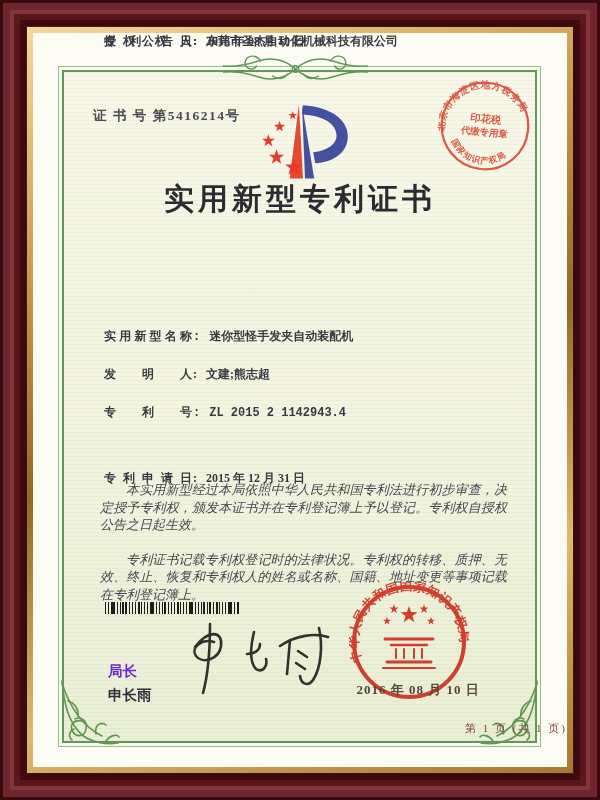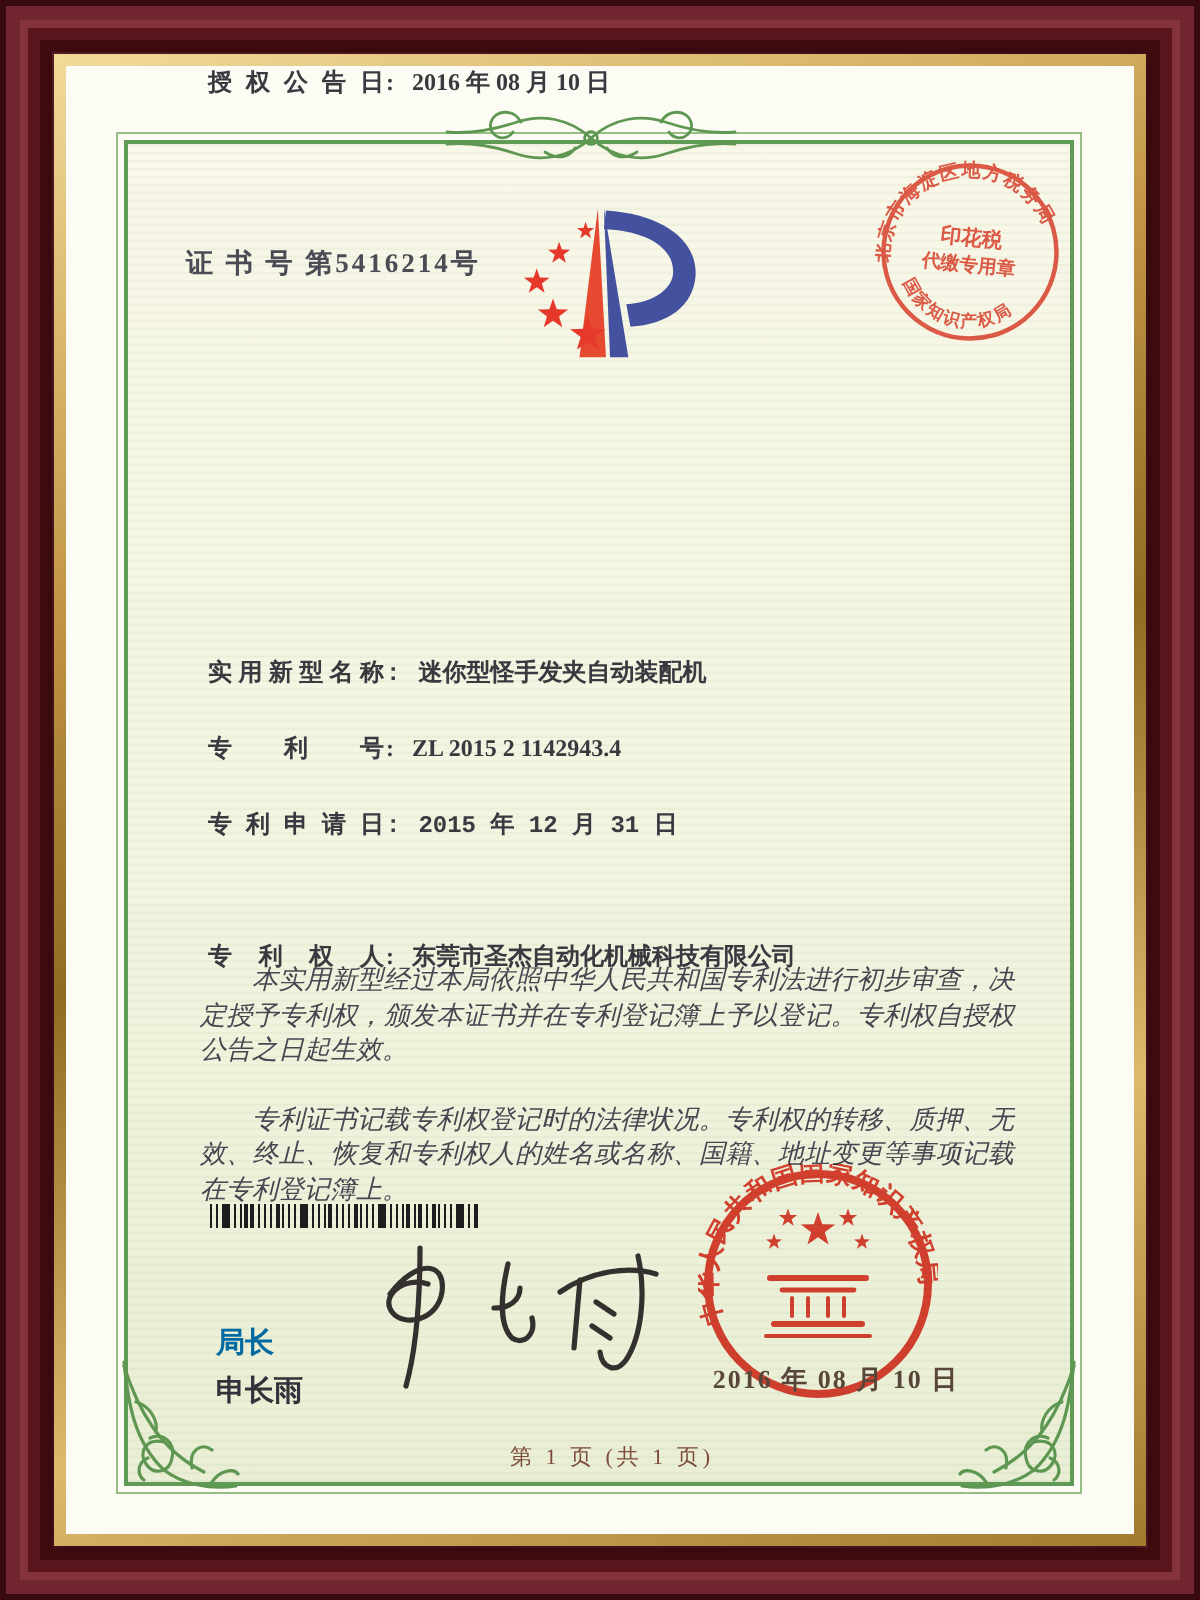--- a/index.html
+++ b/index.html
@@ -30,21 +30,21 @@
     background:
       repeating-linear-gradient(180deg,rgba(120,165,110,.07) 0 1px,rgba(0,0,0,0) 1px 4px),
       linear-gradient(180deg,#f8f7e8 0%,#f3f4e0 55%,#e9eed4 100%);
     pointer-events:none;
   }
   .flourish-top{position:absolute;left:50%;top:16px;transform:translateX(-53%);width:150px;height:40px;}
   .flourish-bl{position:absolute;left:25px;top:646px;width:62px;height:68px;}
   .flourish-br{position:absolute;right:26px;top:646px;width:62px;height:68px;transform:scaleX(-1);}
   .cert-no{
     position:absolute;left:60px;top:74px;font-size:13.5px;letter-spacing:1.5px;
-    color:#4b4b55;font-weight:600;margin-top:16px;
+    color:#4b4b55;font-weight:600;
   }
   .logo{position:absolute;left:215px;top:66px;width:112px;height:92px;}
   .tax-stamp{
     position:absolute;left:405px;top:46px;width:94px;height:94px;
     opacity:.85;mix-blend-mode:multiply;transform:rotate(6deg);
   }
   .title{
     position:absolute;left:0;right:0;top:146px;margin:0;text-align:center;
     font-size:30px;font-weight:700;letter-spacing:4px;color:#2c2b31;
   }
@@ -64,30 +64,30 @@
     font-style:italic;color:#474550;
   }
   .body-text p{margin:17px;text-indent:2em;}
   .barcode{
     position:absolute;left:72px;top:569px;width:134px;height:12px;
     background:
       repeating-linear-gradient(90deg,#1d1d1d 0 1px,rgba(0,0,0,0) 1px 3px),
       repeating-linear-gradient(90deg,rgba(0,0,0,0) 0 7px,#1d1d1d 7px 9px,rgba(0,0,0,0) 9px 13px),
       repeating-linear-gradient(90deg,rgba(0,0,0,0) 0 17px,#1d1d1d 17px 18px,rgba(0,0,0,0) 18px 29px);
   }
-  .officer-title{position:absolute;left:75px;top:629px;font-size:14.5px;font-weight:700;color:#0369a1;font-family:"Liberation Sans","DejaVu Sans",sans-serif;}
+  .officer-title{position:absolute;left:75px;top:629px;font-size:14.5px;font-weight:700;color:#6d28d9;font-family:"Liberation Sans","DejaVu Sans",sans-serif;}
   .officer-name{position:absolute;left:75px;top:653px;font-size:14.5px;font-weight:700;color:#33323a;font-family:"Liberation Sans","DejaVu Sans",sans-serif;}
   .signature{position:absolute;left:130px;top:586px;width:172px;height:84px;}
   .seal{position:absolute;left:316px;top:549px;width:120px;height:120px;mix-blend-mode:multiply;opacity:.93;}
   .seal-date{
     position:absolute;left:310px;top:648px;width:150px;text-align:center;
     font-size:13px;font-weight:700;color:#574639;letter-spacing:1px;
   }
   .page-footer{
-    position:absolute;left:12px;right:0;top:688px;text-align:center;
+    position:absolute;left:12px;right:0;top:688px;text-align:right;
     font-size:11px;letter-spacing:2px;color:#7d4a3c;
   }
   .hidden-defs{position:absolute;width:0;height:0;overflow:hidden;}
 </style>
 </head>
 <body>
 
 <svg class="hidden-defs" aria-hidden="true">
   <defs>
     <path id="star5" d="M0,-6 L1.41,-1.94 L5.71,-1.85 L2.28,0.74 L3.53,4.85 L0,2.4 L-3.53,4.85 L-2.28,0.74 L-5.71,-1.85 L-1.41,-1.94 Z"></path>
@@ -160,23 +160,27 @@
         <text fill="#e0402e" font-size="10" font-weight="700" letter-spacing="1">
           <textPath href="#taxTop" startOffset="2">北京市海淀区地方税务局</textPath>
         </text>
         <text fill="#e0402e" font-size="9" font-weight="700" letter-spacing="1">
           <textPath href="#taxBot" startOffset="6">国家知识产权局</textPath>
         </text>
         <text x="50" y="46" text-anchor="middle" fill="#e0402e" font-size="11" font-weight="700">印花税</text>
         <text x="50" y="60" text-anchor="middle" fill="#e0402e" font-size="10" font-weight="700">代缴专用章</text>
       </svg>
 
+      <h1 class="title">实用新型专利证书</h1>
 
       <div class="field">
         <span class="f-label">实用新型名称</span><span class="f-colon">:</span><span class="f-value">迷你型怪手发夹自动装配机</span>
+      </div>
+      <div class="field">
+        <span class="f-label">发明人</span><span class="f-colon">:</span><span class="f-value">文建;熊志超</span>
       </div>
       <div class="field">
         <span class="f-label">专利号</span><span class="f-colon">:</span><span class="f-value">ZL 2015 2 1142943.4</span>
       </div>
       <div class="field">
         <span class="f-label">专利申请日</span><span class="f-colon">:</span><span class="f-value">2015 年 12 月 31 日</span>
       </div>
       <div class="field">
         <span class="f-label">专利权人</span><span class="f-colon">:</span><span class="f-value">东莞市圣杰自动化机械科技有限公司</span>
       </div>

